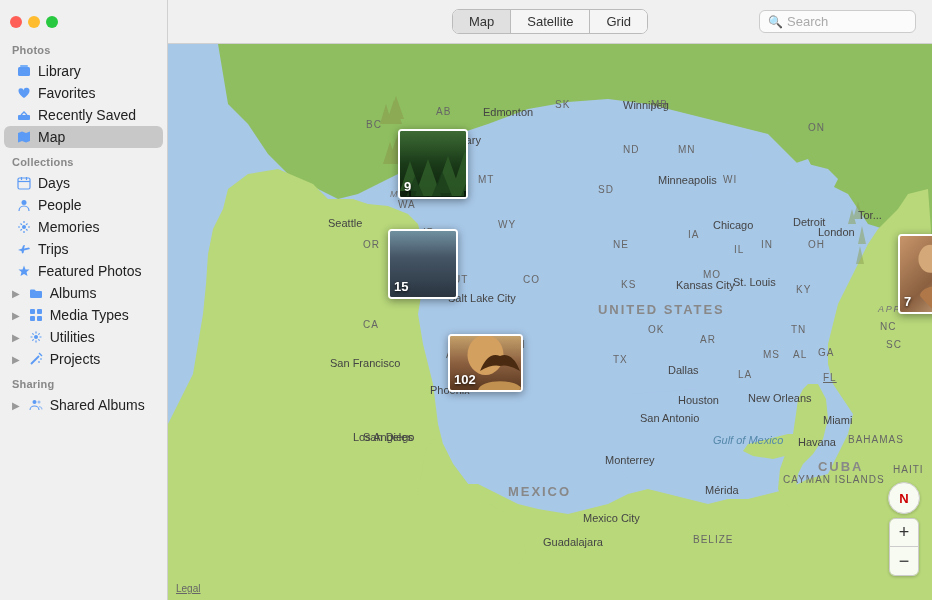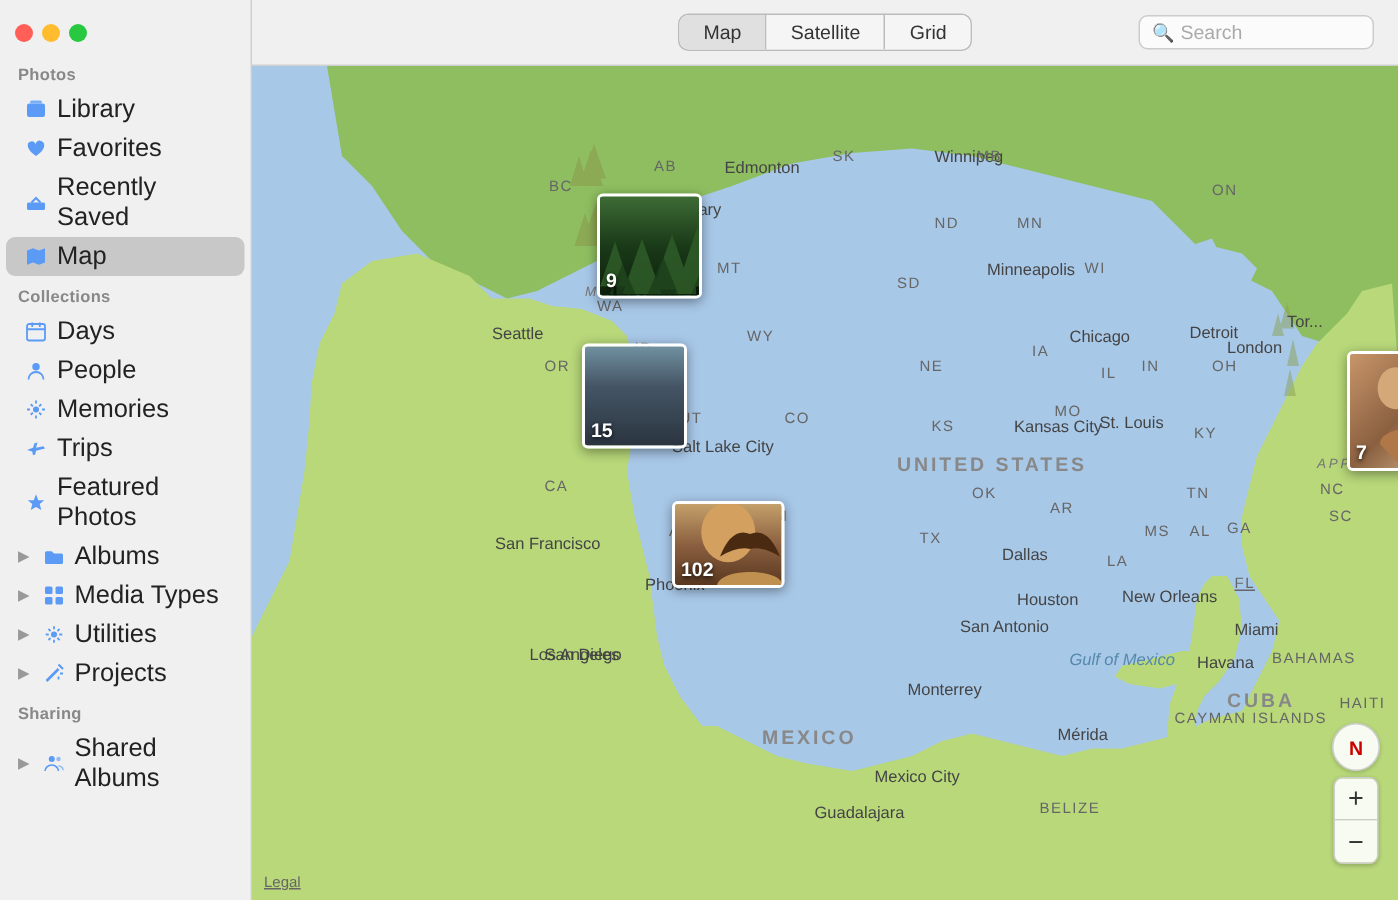--- a/index.html
+++ b/index.html
@@ -33,21 +33,21 @@
       margin: 0 4px;
       cursor: pointer;
       color: #222;
       font-size: 13px;
       gap: 6px;
       user-select: none;
     }
     .sidebar-item.active { background: #c8c8c8; }
     .sidebar-item .icon { width: 16px; height: 16px; display: flex; align-items: center; justify-content: center; flex-shrink: 0; }
     .sidebar-item .expand-arrow { margin-left: -4px; margin-right: 2px; color: #999; font-size: 10px; }
-    .sidebar-item .label { font-size: 17px; }
+    .sidebar-item .label { font-size: 14px; }
     .traffic-light {
       width: 12px; height: 12px; border-radius: 50%; display: inline-block;
     }
     .tl-close { background: #ff5f57; }
     .tl-min { background: #febc2e; }
     .tl-max { background: #28c840; }
 
     
     .main {
       flex: 1;
@@ -488,21 +488,21 @@
         <div class="map-label province" style="top: 235px; left: 453px; position: absolute;">KS</div>
         <div class="map-label province" style="top: 185px; left: 520px; position: absolute;">IA</div>
         <div class="map-label province" style="top: 225px; left: 535px; position: absolute;">MO</div>
         <div class="map-label province" style="top: 280px; left: 480px; position: absolute;">OK</div>
         <div class="map-label province" style="top: 310px; left: 445px; position: absolute;">TX</div>
         <div class="map-label province" style="top: 295px; left: 340px; position: absolute;">NM</div>
         <div class="map-label province" style="top: 305px; left: 278px; position: absolute;">AZ</div>
         <div class="map-label province" style="top: 275px; left: 195px; position: absolute;">CA</div>
         <div class="map-label province" style="top: 195px; left: 195px; position: absolute;">OR</div>
         <div class="map-label province" style="top: 230px; left: 228px; position: absolute;">NV</div>
-        <div class="map-label province" style="top: 340px; left: 655px; position: absolute; text-decoration: underline;">FL</div>
+        <div class="map-label province" style="top: 328px; left: 655px; position: absolute; text-decoration: underline;">FL</div>
         <div class="map-label province" style="top: 303px; left: 650px; position: absolute;">GA</div>
         <div class="map-label province" style="top: 255px; left: 758px; position: absolute;">VA</div>
         <div class="map-label province" style="top: 280px; left: 623px; position: absolute;">TN</div>
         <div class="map-label province" style="top: 290px; left: 532px; position: absolute;">AR</div>
         <div class="map-label province" style="top: 325px; left: 570px; position: absolute;">LA</div>
         <div class="map-label province" style="top: 305px; left: 595px; position: absolute;">MS</div>
         <div class="map-label province" style="top: 305px; left: 625px; position: absolute;">AL</div>
         <div class="map-label province" style="top: 277px; left: 712px; position: absolute;">NC</div>
         <div class="map-label province" style="top: 295px; left: 718px; position: absolute;">SC</div>
         <div class="map-label province" style="top: 195px; left: 593px; position: absolute;">IN</div>

